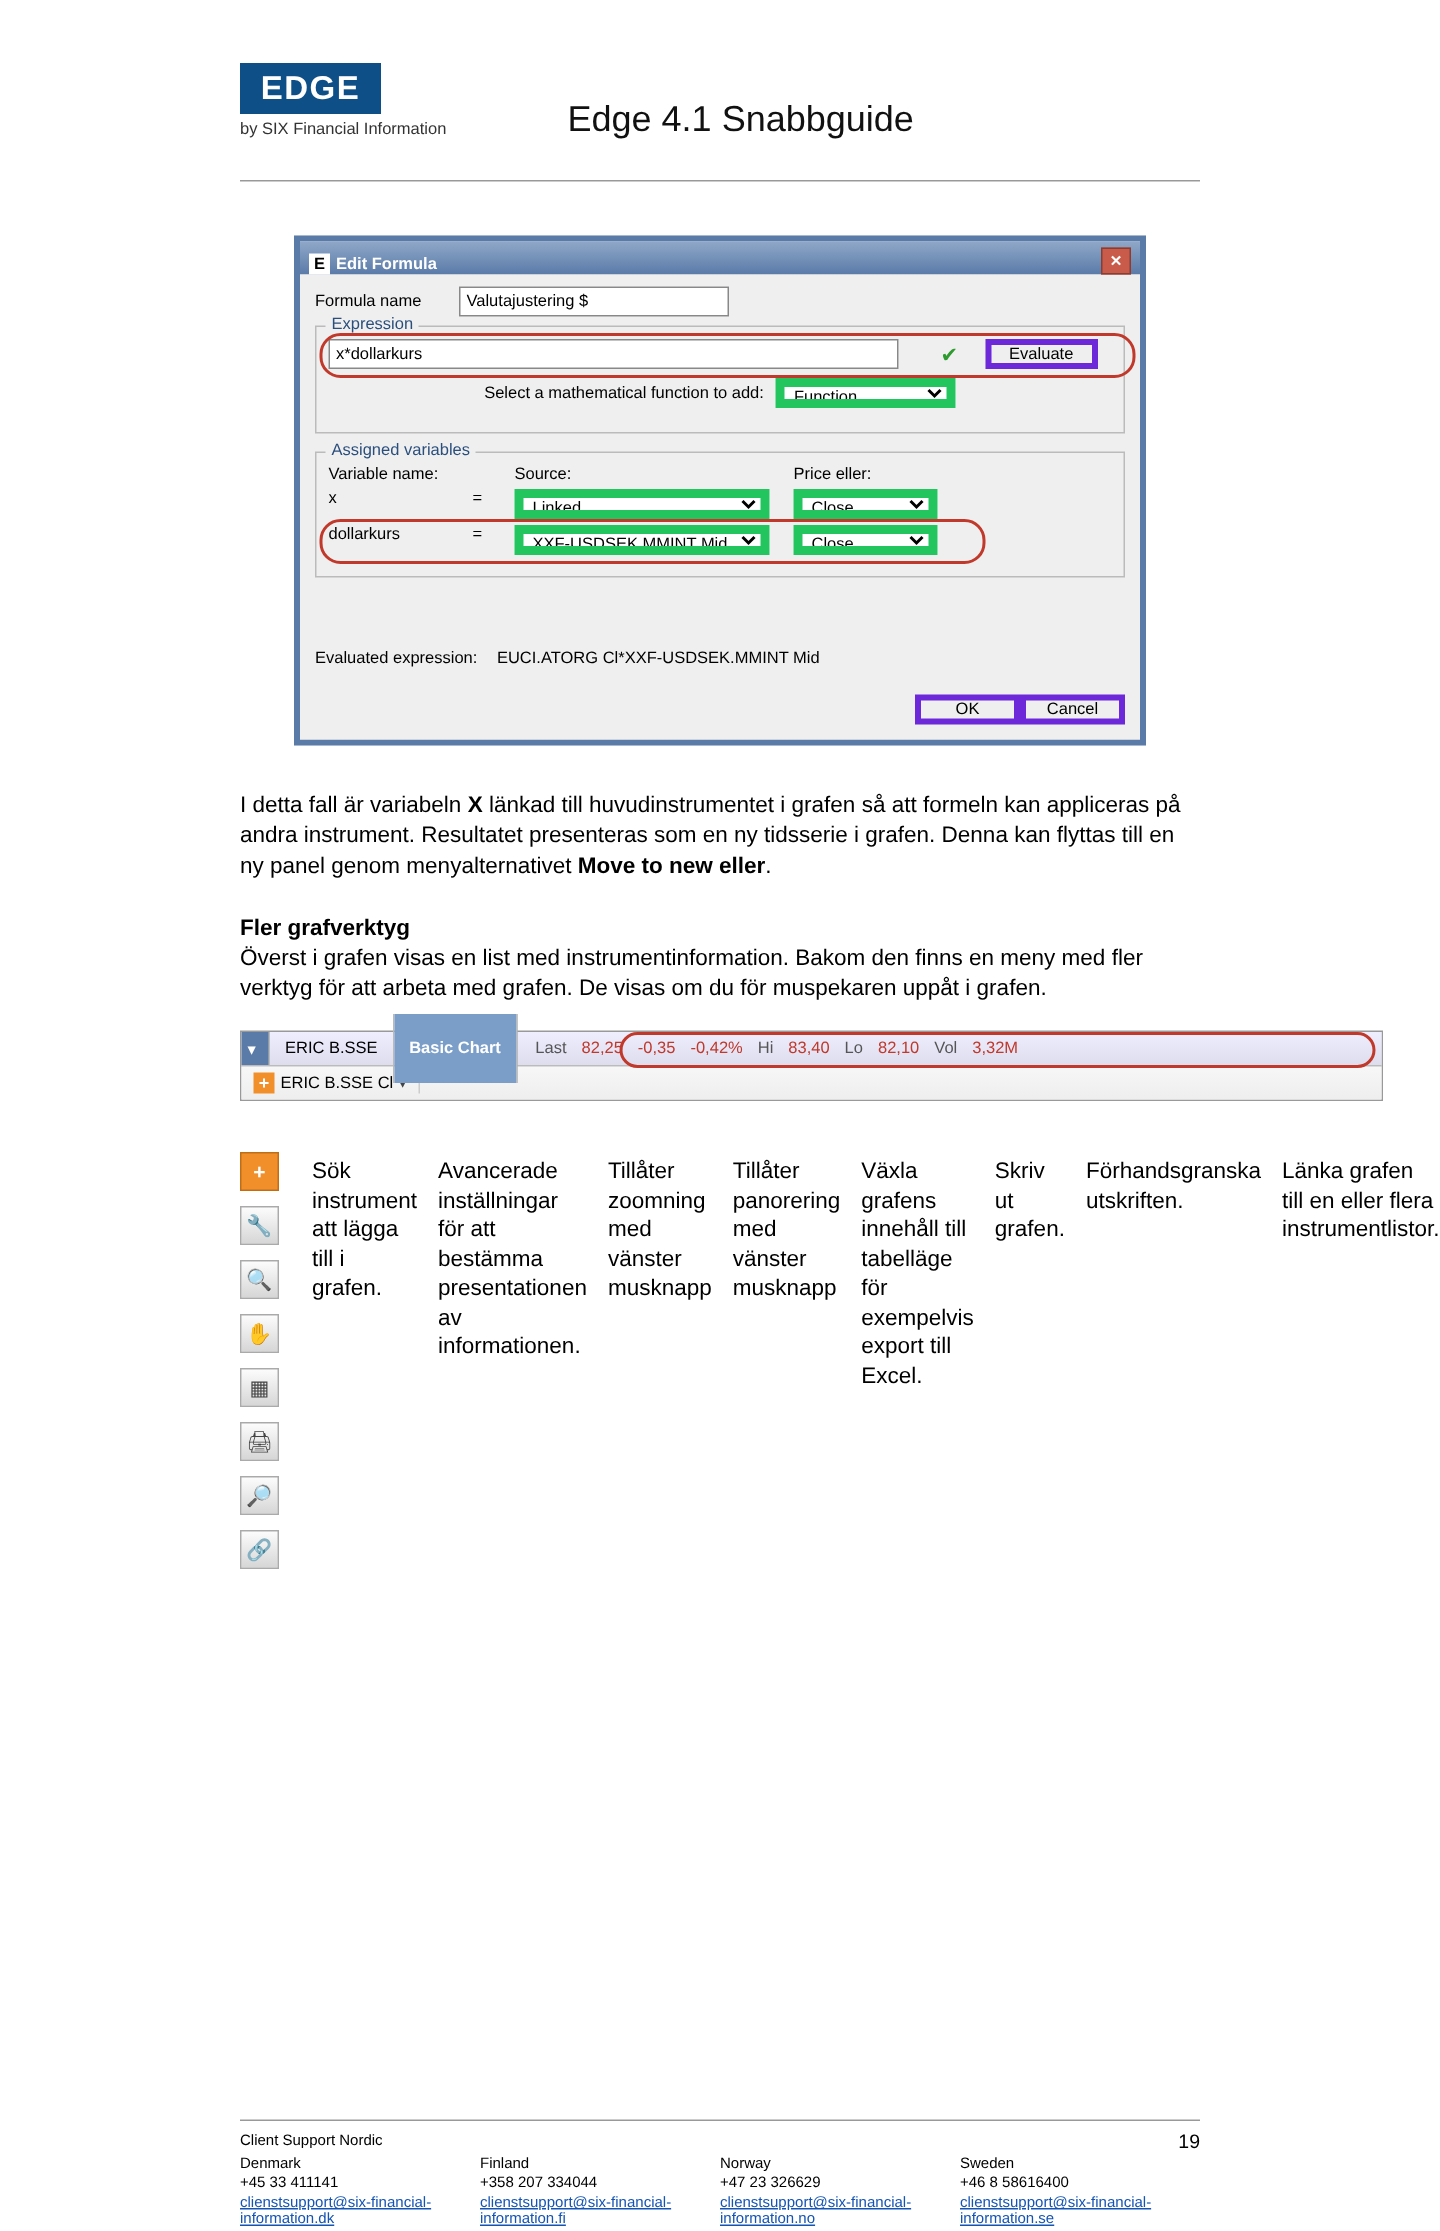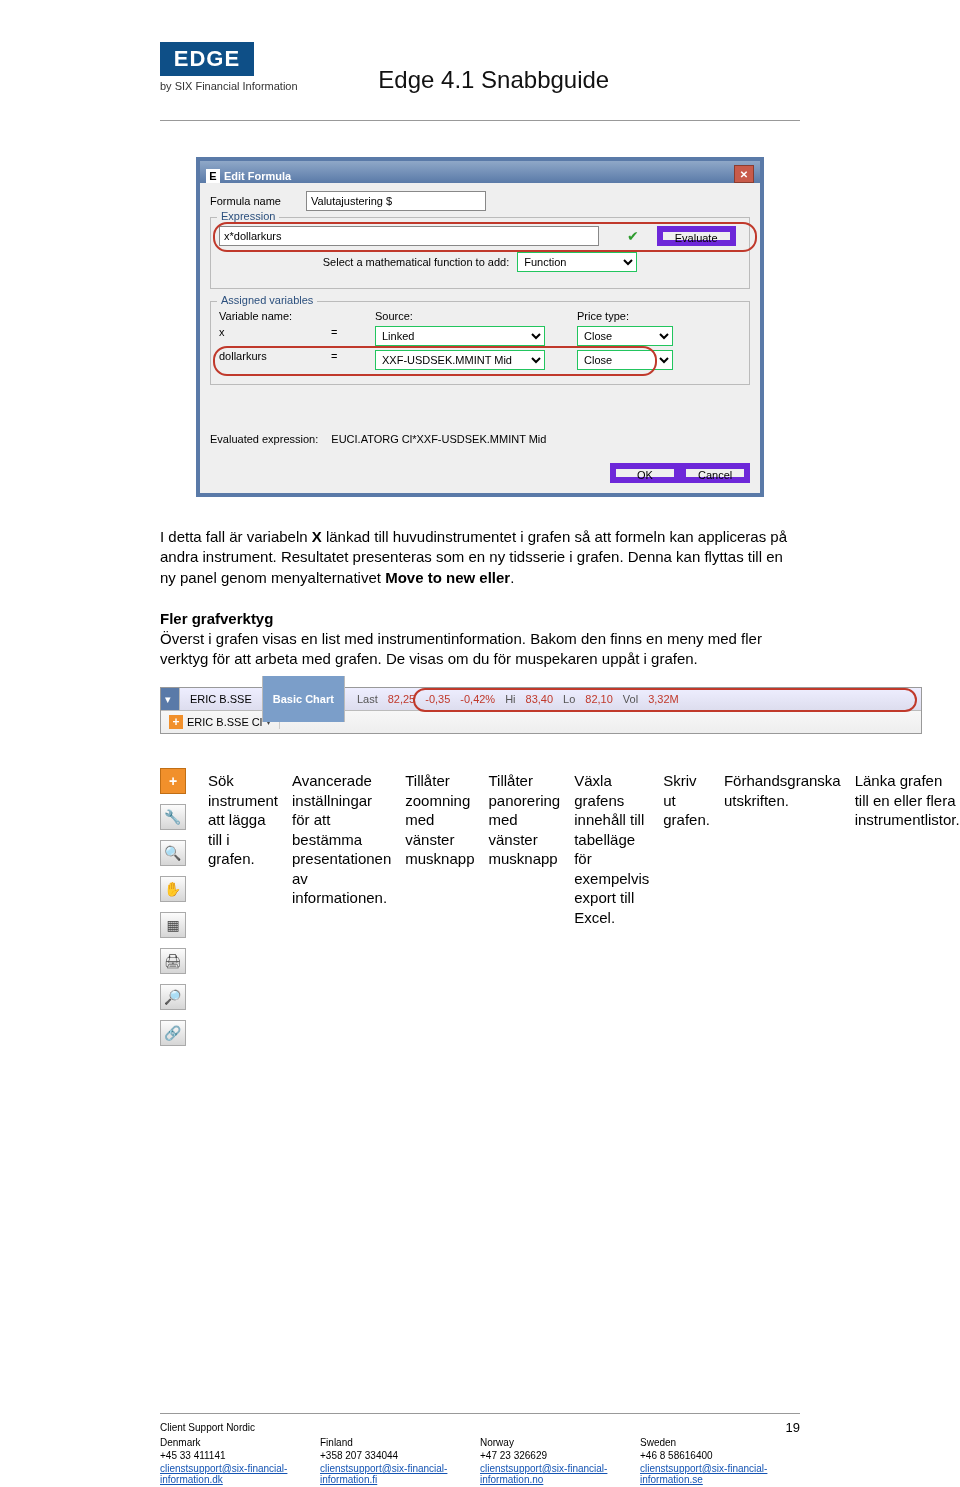--- a/index.html
+++ b/index.html
@@ -15,23 +15,23 @@
   .titlebar .e{background:#fff;color:#000;width:14px;height:14px;display:inline-flex;align-items:center;justify-content:center;font-weight:bold;margin-right:4px}
   .close{background:#c85b4a;color:#fff;width:18px;height:16px;display:inline-flex;align-items:center;justify-content:center;font-size:10px;border:1px solid #8a3d30}
   .dlg-body{padding:8px 10px 10px 10px;background:#efefef}
   .row{display:flex;align-items:center;margin-bottom:6px}
   .lbl{width:96px}
   .txt{border:1px solid #888;background:#fff;height:18px;padding:0 4px;font-family:inherit;font-size:11px}
   .fs{border:1px solid #bbb;padding:8px 8px 10px 8px;margin-top:6px;position:relative}
   .fs>.legend{position:absolute;top:-8px;left:6px;background:#efefef;padding:0 4px;color:#2b4f7d;font-size:11px}
   .oval{position:absolute;border:2px solid #c0392b;border-radius:14px;pointer-events:none}
   .check{color:#2e9b2e;font-size:14px;margin-right:18px}
-  .btn{border:6px solid #6d28d9;background:#efefef;height:20px;padding:0 12px;font-family:inherit;font-size:11px}
-  .sel{border:1px solid #22c55e;background:#fff;height:20px;font-family:inherit;font-size:11px;padding:0 2px}
-  .cols{display:flex;gap:16px;margin-bottom:4px}
+  .btn{border:4px solid #6d28d9;background:#efefef;height:20px;padding:0 12px;font-family:inherit;font-size:11px}
+  .sel{border:6px solid #22c55e;background:#fff;height:20px;font-family:inherit;font-size:11px;padding:0 2px}
+  .cols{display:flex;gap:0;margin-bottom:4px}
   .cols>div:nth-child(1){width:96px}
   .cols>div:nth-child(2){width:28px}
   .cols>div:nth-child(3){width:186px}
   .cols>div:nth-child(4){width:110px}
   .dlg-footer{display:flex;justify-content:flex-end;gap:0;margin-top:18px}
   
   .body-text{font-size:15px;line-height:1.35;margin:0 0 18px 0}
   .body-text .b{font-weight:bold}
   .section-h{font-size:15px;font-weight:bold;margin:22px 0 2px 0}
   
@@ -97,21 +97,21 @@
         <span style="margin-right:8px">Select a mathematical function to add:</span>
         <select class="sel" style="width:120px"><option>Function</option></select>
       </div>
     </div>
     <div class="fs" style="margin-top:12px;position:relative">
       <span class="legend">Assigned variables</span>
       <div class="cols">
         <div>Variable name:</div>
         <div></div>
         <div>Source:</div>
-        <div>Price type:</div>
+        <div>Price eller:</div>
       </div>
       <div class="cols">
         <div>x</div>
         <div>=</div>
         <div><select class="sel" style="width:170px"><option>Linked</option></select></div>
         <div><select class="sel" style="width:96px"><option>Close</option></select></div>
       </div>
       <div class="cols" style="position:relative">
         <div>dollarkurs</div>
         <div>=</div>

